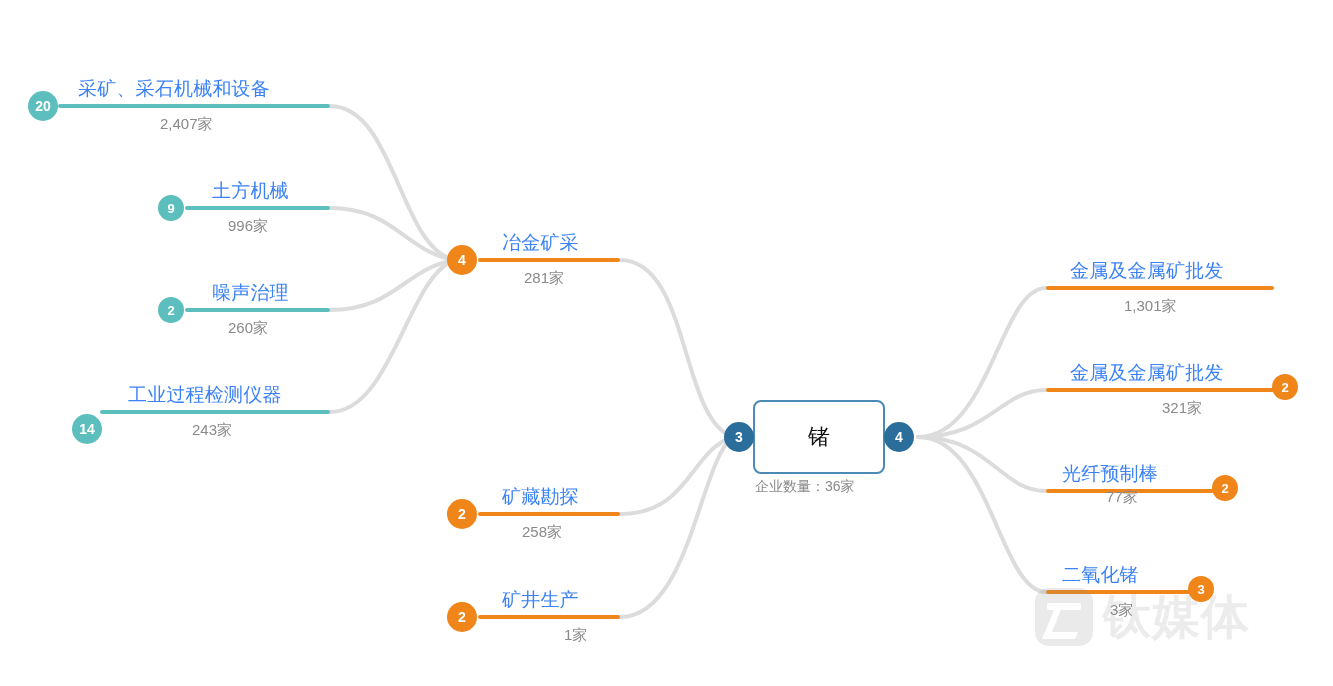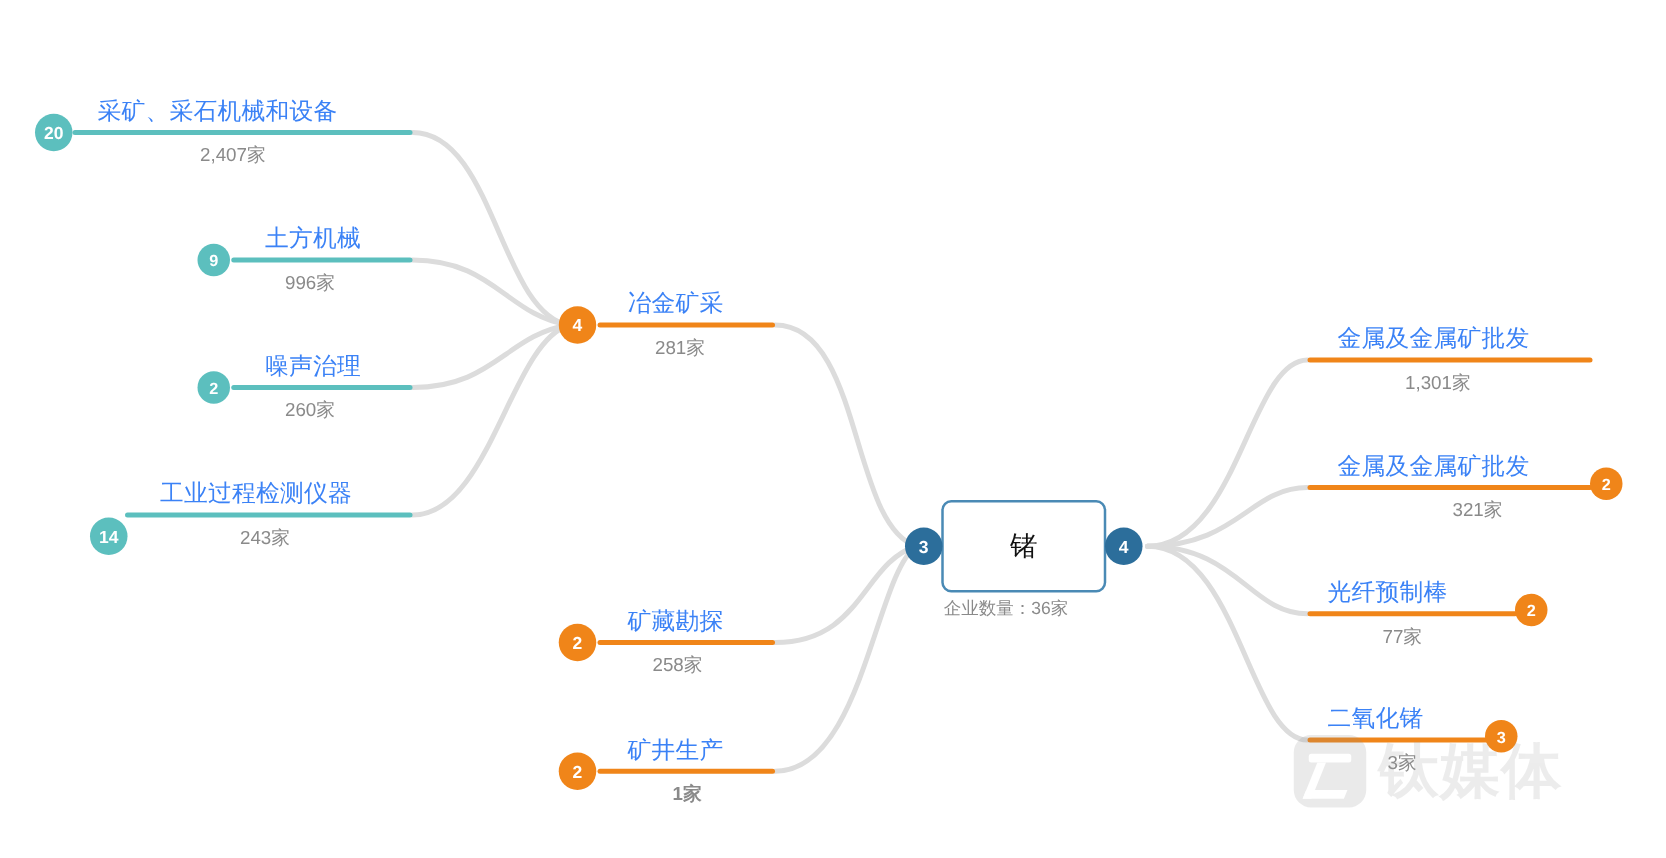--- a/index.html
+++ b/index.html
@@ -193,21 +193,21 @@
   <div class="node">
     <div class="node-title" style="left:502px; top:484px;">矿藏勘探</div>
     <div class="node-bar" style="left:478px; top:512px; width:142px; background:#F08519;"></div>
     <div class="node-count" style="left:522px; top:523px;">258家</div>
     <div class="badge med" style="left:447px; top:499px; background:#F08519;">2</div>
   </div>
 
   <div class="node">
     <div class="node-title" style="left:502px; top:587px;">矿井生产</div>
     <div class="node-bar" style="left:478px; top:615px; width:142px; background:#F08519;"></div>
-    <div class="node-count" style="left:538px; top:626px;font-weight:bold;">1家</div>
+    <div class="node-count" style="left:564px; top:626px;">1家</div>
     <div class="badge med" style="left:447px; top:602px; background:#F08519;">2</div>
   </div>
 
   <div class="badge med" style="left:724px; top:422px; background:#2C6E9B; z-index:6;">3</div>
   <div class="center-box" style="left:753px; top:400px; width:132px; height:74px;">
     <span class="center-title">锗</span>
   </div>
   <div class="badge med" style="left:884px; top:422px; background:#2C6E9B; z-index:6;">4</div>
   <div class="center-sub" style="left:755px; top:478px;">企业数量：36家</div>
 
@@ -220,21 +220,21 @@
   <div class="node">
     <div class="node-title" style="left:1070px; top:360px;">金属及金属矿批发</div>
     <div class="node-bar" style="left:1046px; top:388px; width:228px; background:#F08519;"></div>
     <div class="node-count" style="left:1134px; top:399px;margin-left:28px;">321家</div>
     <div class="badge small" style="left:1272px; top:374px; background:#F08519;">2</div>
   </div>
 
   <div class="node">
     <div class="node-title" style="left:1062px; top:461px;">光纤预制棒</div>
     <div class="node-bar" style="left:1046px; top:489px; width:168px; background:#F08519;"></div>
-    <div class="node-count" style="left:1106px; top:500px;">77家</div>
+    <div class="node-count" style="left:1106px; top:488px;">77家</div>
     <div class="badge small" style="left:1212px; top:475px; background:#F08519;">2</div>
   </div>
 
   <div class="node">
     <div class="node-title" style="left:1062px; top:562px;">二氧化锗</div>
     <div class="node-bar" style="left:1046px; top:590px; width:145px; background:#F08519;"></div>
     <div class="node-count" style="left:1110px; top:601px;">3家</div>
     <div class="badge small" style="left:1188px; top:576px; background:#F08519;">3</div>
   </div>
 

